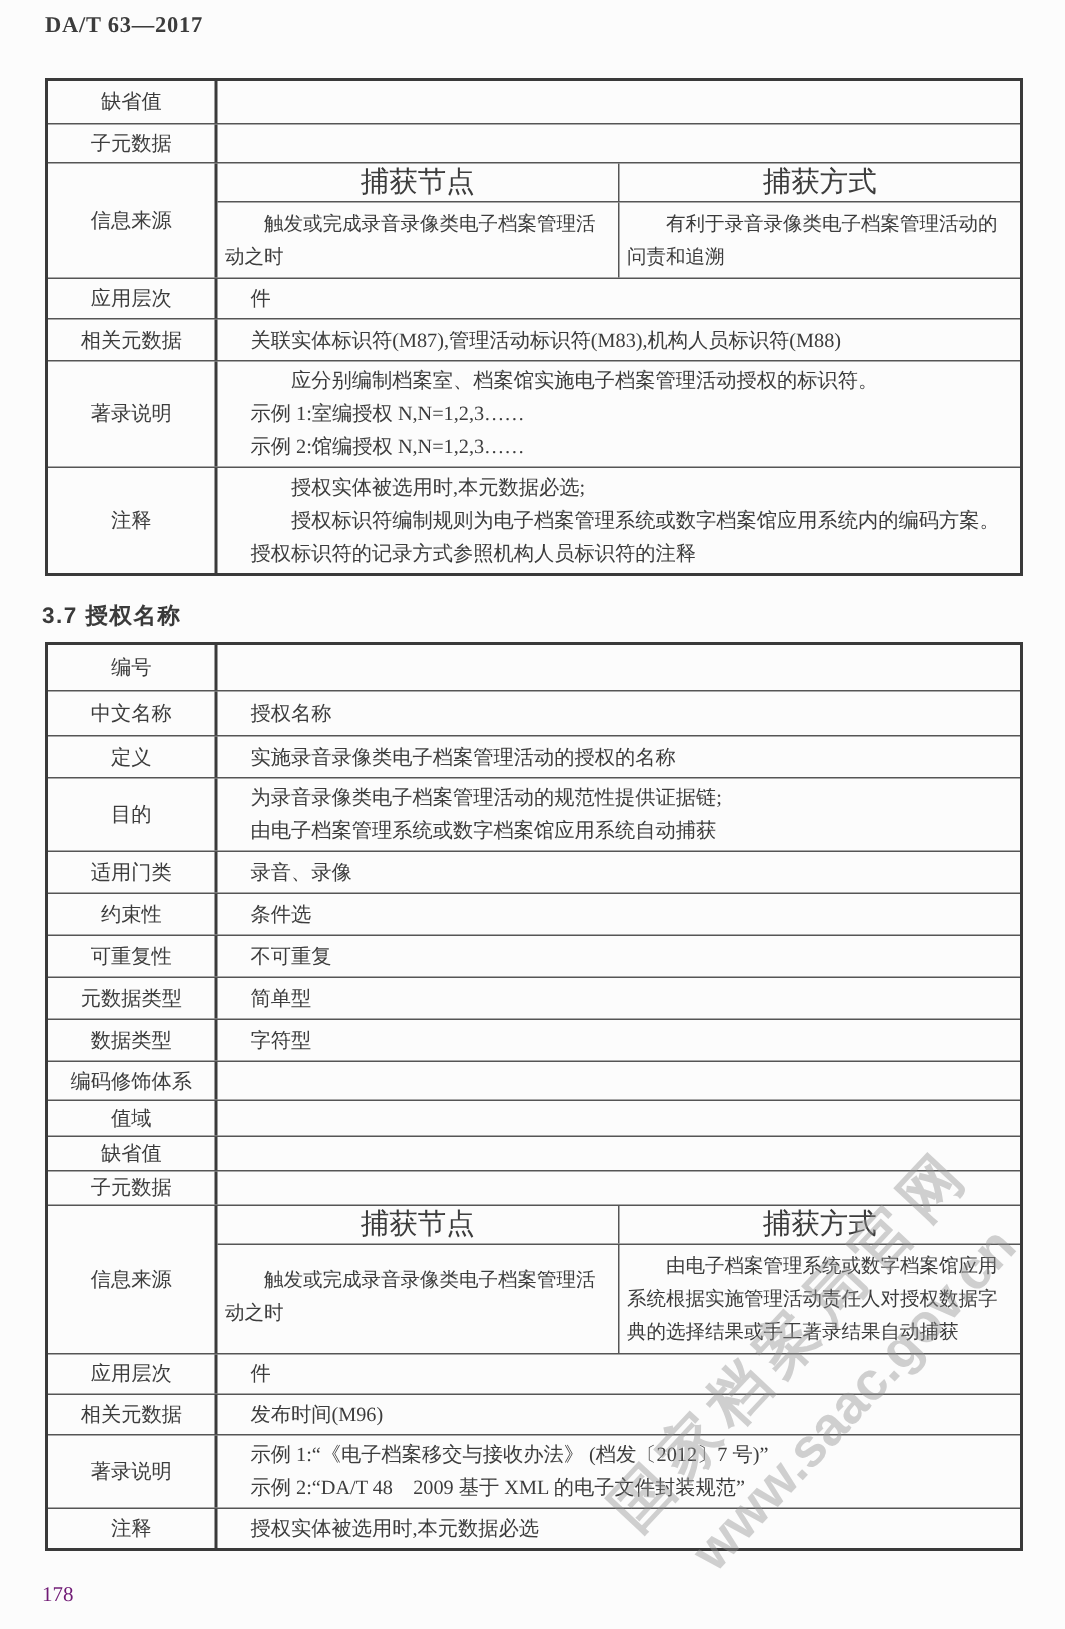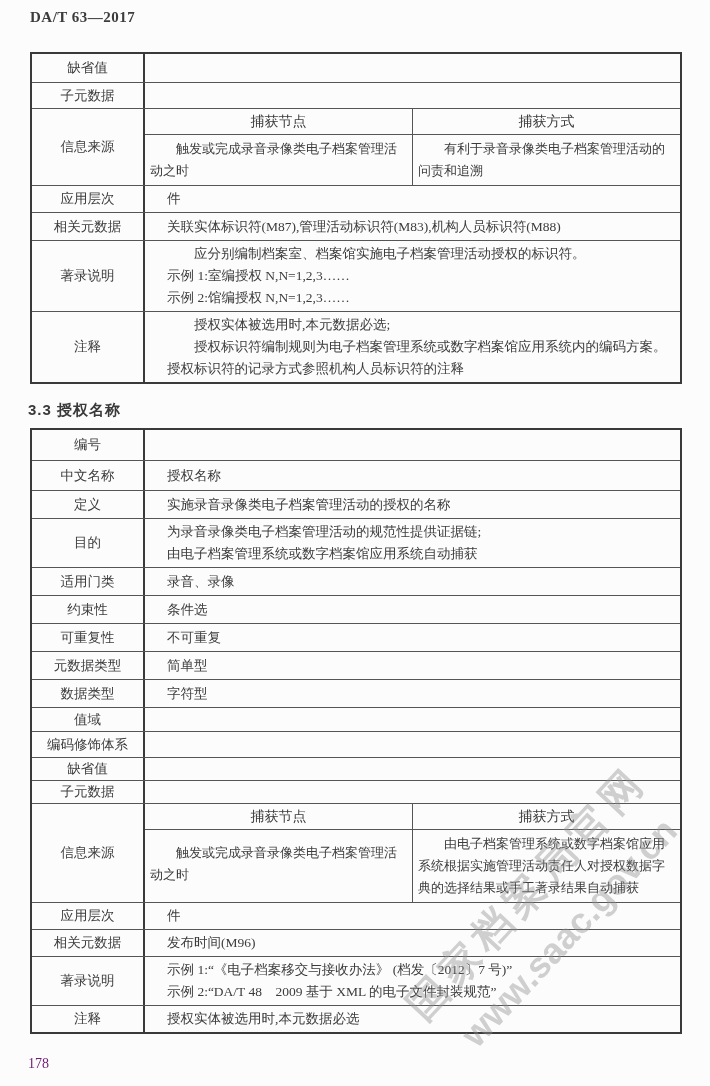--- a/index.html
+++ b/index.html
@@ -21,21 +21,21 @@
   .val{flex:1;min-width:0;font-size:13.5px;display:flex;flex-direction:column;justify-content:center;
        padding:2px 10px 2px 22px;box-sizing:border-box;line-height:22px;}
   .val .para{text-indent:2em;}
   .val .line{text-indent:0;}
 
   .capture{padding:0;display:block;}
   .cap-row{display:flex;}
   .cap-head{border-bottom:1px solid #555;}
   .cap-c1{flex:0 0 268px;width:268px;border-right:1px solid #555;box-sizing:border-box;min-width:0;}
   .cap-c2{flex:1;box-sizing:border-box;min-width:0;}
-  .cap-h{display:flex;align-items:center;justify-content:center;min-height:25px;font-size:14px;}
+  .cap-h{display:flex;align-items:center;justify-content:center;min-height:25px;font-size:19px;}
   .cap-p{display:block;padding:3px 5px 3px 5px;text-indent:2em;line-height:22px;font-size:13px;}
 
   .watermark{position:absolute;left:330px;top:740px;width:430px;height:340px;z-index:5;
        display:flex;align-items:center;justify-content:center;pointer-events:none;}
   .wm-inner{transform:rotate(-47deg);display:flex;flex-direction:column;align-items:center;gap:10px;}
   .wm-cn{font-size:40px;letter-spacing:7px;white-space:nowrap;color:rgba(145,145,145,0.42);
        font-family:"Liberation Sans","DejaVu Sans",sans-serif;font-weight:700;}
   .wm-url{font-size:36px;white-space:nowrap;color:rgba(145,145,145,0.42);
        font-family:"Liberation Sans","DejaVu Sans",sans-serif;font-weight:700;}
 </style>
@@ -86,21 +86,21 @@
     </div>
     <div class="trow" style="min-height:64px">
       <div class="lbl">注释</div>
       <div class="val">
         <div class="para">授权实体被选用时,本元数据必选;</div>
         <div class="para">授权标识符编制规则为电子档案管理系统或数字档案馆应用系统内的编码方案。授权标识符的记录方式参照机构人员标识符的注释</div>
       </div>
     </div>
   </div>
 
-  <div class="sec-heading">3.3  授权名称</div>
+  <div class="sec-heading">3.7  授权名称</div>
 
   <div class="tbl" id="tbl2">
     <div class="trow" style="min-height:30px">
       <div class="lbl">编号</div>
     </div>
     <div class="trow" style="min-height:30px">
       <div class="lbl">中文名称</div>
       <div class="val">授权名称</div>
     </div>
     <div class="trow" style="min-height:28px">
@@ -127,26 +127,26 @@
       <div class="val">不可重复</div>
     </div>
     <div class="trow" style="min-height:28px">
       <div class="lbl">元数据类型</div>
       <div class="val">简单型</div>
     </div>
     <div class="trow" style="min-height:28px">
       <div class="lbl">数据类型</div>
       <div class="val">字符型</div>
     </div>
+    <div class="trow" style="min-height:26px">
+      <div class="lbl">编码修饰体系</div>
+      <div class="val"></div>
+    </div>
     <div class="trow" style="min-height:24px">
       <div class="lbl">值域</div>
-      <div class="val"></div>
-    </div>
-    <div class="trow" style="min-height:26px">
-      <div class="lbl">编码修饰体系</div>
       <div class="val"></div>
     </div>
     <div class="trow" style="min-height:23px">
       <div class="lbl">缺省值</div>
       <div class="val"></div>
     </div>
     <div class="trow" style="min-height:23px">
       <div class="lbl">子元数据</div>
       <div class="val"></div>
     </div>

